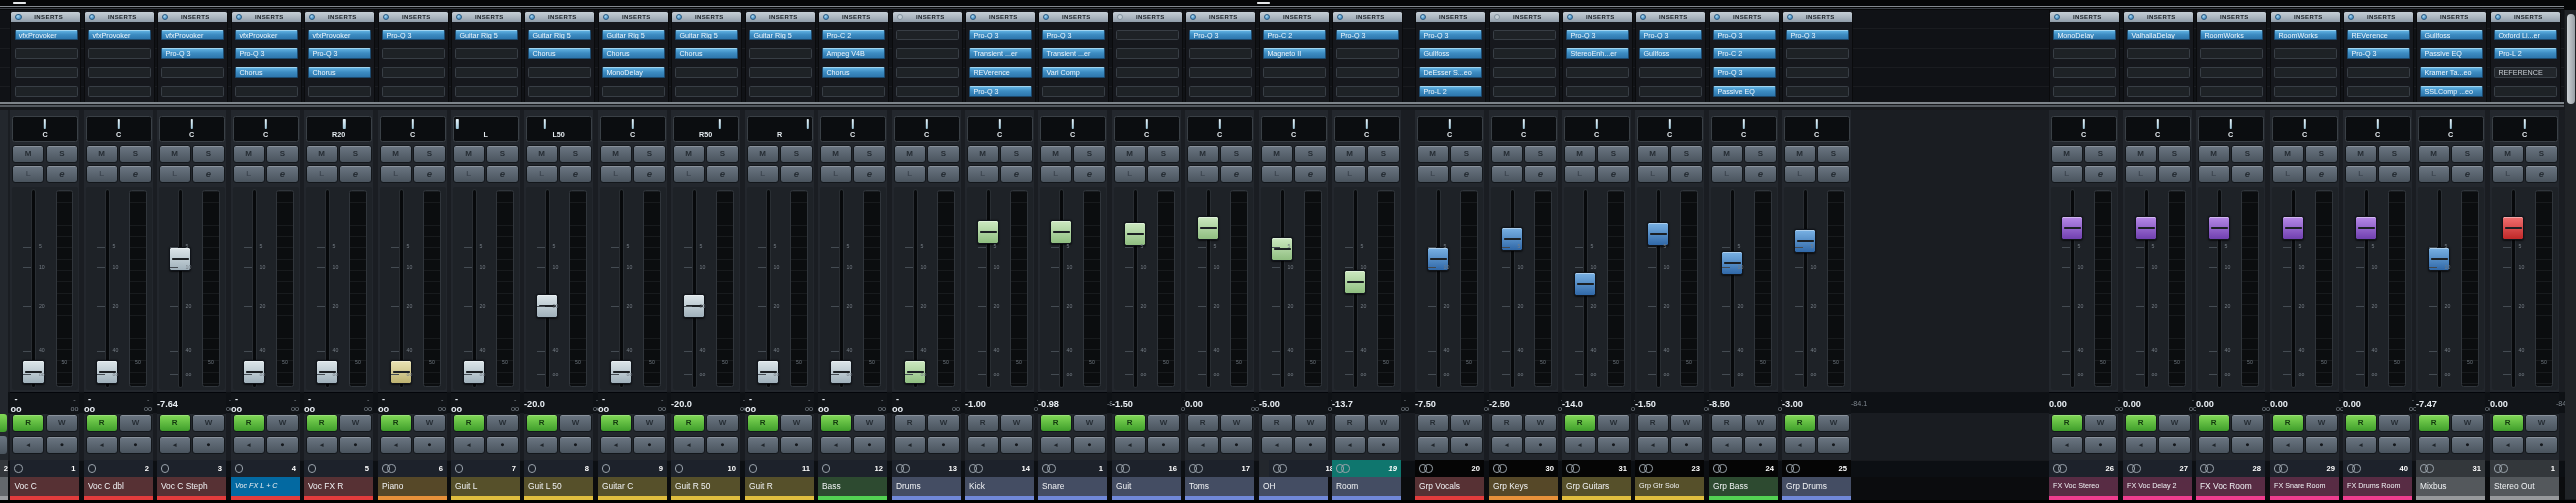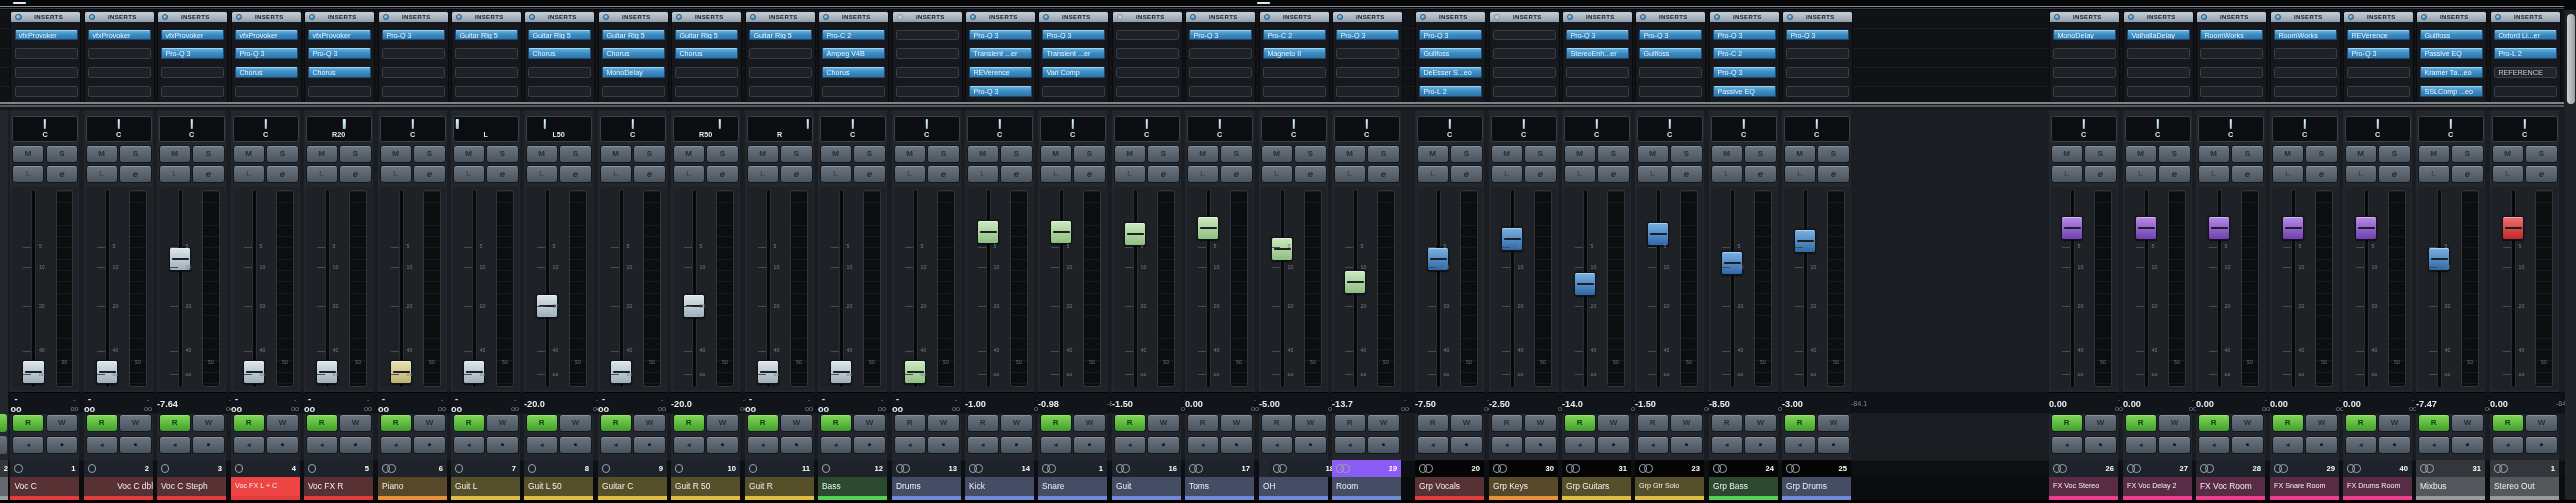--- a/index.html
+++ b/index.html
@@ -556,21 +556,21 @@
       <div class="btn">
             <span class="dot">●</span>
           </div>
     </div>
     <div class="nrow" style="background: rgb(29, 34, 43);">
       <span class="chicon">
             <i class="ci"></i>
           </span>
       <span class="chnum">2</span>
     </div>
-    <div class="name" style="background: rgb(87, 49, 52); text-align: right;">Voc C dbl</div>
+    <div class="name" style="background: rgb(87, 49, 52);">Voc C dbl</div>
     <div class="stripe" style="background: rgb(226, 60, 60);"></div>
   </div>
       <div class="strip" style="left: 157px;">
     <div class="pan">
       <div class="pan-ind" style="left: 50%;"></div>
       <div class="pan-val">C</div>
     </div>
     <div class="brow r1">
       <div class="btn">
             <span>M</span>
@@ -690,21 +690,21 @@
       <div class="btn">
             <span class="dot">●</span>
           </div>
     </div>
     <div class="nrow" style="background: rgb(29, 34, 43);">
       <span class="chicon">
             <i class="ci"></i>
           </span>
       <span class="chnum">4</span>
     </div>
-    <div class="name sm" style="background: #ef4444;">Voc FX L + C</div>
+    <div class="name sm" style="background: #0369a1; font-style: italic;">Voc FX L + C</div>
     <div class="stripe" style="background: rgb(226, 60, 60);"></div>
   </div>
       <div class="strip" style="left: 304px;">
     <div class="pan">
       <div class="pan-ind" style="left: 58.8%;"></div>
       <div class="pan-val">R20</div>
     </div>
     <div class="brow r1">
       <div class="btn">
             <span>M</span>
@@ -1696,21 +1696,21 @@
           </div>
     </div>
     <div class="brow r4">
       <div class="btn">
             <span class="spk">◄</span>
           </div>
       <div class="btn">
             <span class="dot">●</span>
           </div>
     </div>
-    <div class="nrow" style="background: #8b5cf6; font-style: italic;">
+    <div class="nrow" style="background: #0f766e; font-style: italic;">
       <span class="chicon">
             <i class="ci"></i>
             <i class="ci ci2"></i>
           </span>
       <span class="chnum">19</span>
     </div>
     <div class="name" style="background: rgb(68, 77, 99);">Room</div>
     <div class="stripe" style="background: rgb(112, 136, 216);"></div>
   </div>
       <div class="strip" style="left: 1415px;">

